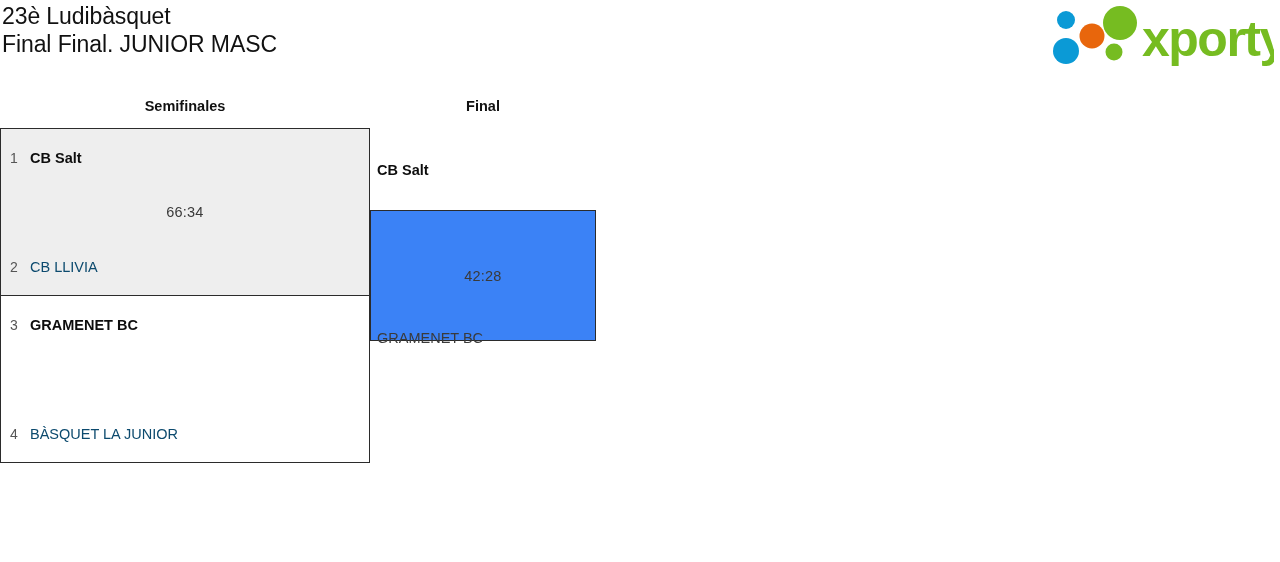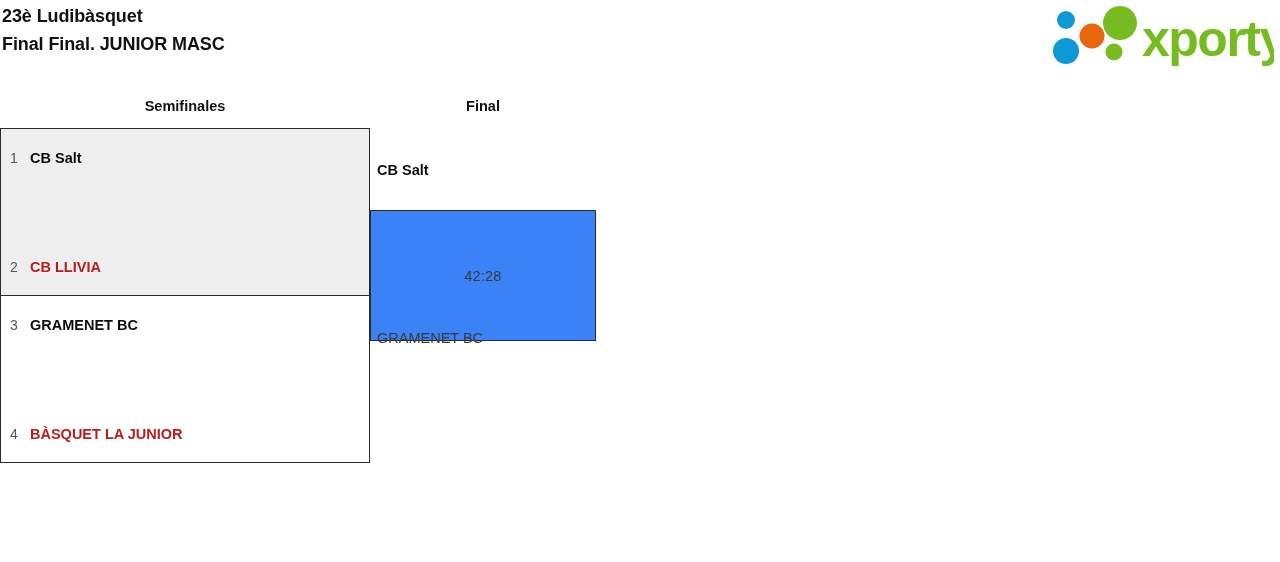--- a/index.html
+++ b/index.html
@@ -12,23 +12,23 @@
     position:relative;
   }
   .page{position:relative;width:1280px;height:562px;}
 
   
   .title-block{
     position:absolute;left:0;top:0;
     padding:2px 0 0 2px;
   }
   .title-line{
-    font-size:18px;
+    font-size:23px;
     line-height:28px;
-    font-weight:700;
+    font-weight:400;
     color:#111111;
     letter-spacing:-0.1px;
     white-space:nowrap;
   }
 
   
   .logo{
     position:absolute;
     right:6px;top:6px;
     width:226px;height:62px;
@@ -71,21 +71,21 @@
 
   .seed{
     display:inline-block;
     min-width:14px;
     color:#555555;
     font-weight:400;
     font-size:14px;
     margin-right:6px;
     text-align:left;
   }
-  .tname{font-weight:700;color:#b91c1c;}
+  .tname{font-weight:400;color:#0c4a6e;}
   .tname.win{font-weight:700;color:#0d0d0d;}
 
   .score{
     position:absolute;
     left:0;right:0;
     top:50%;
     transform:translateY(-50%);
     text-align:center;
     font-size:14.5px;
     color:#3a3a3a;
@@ -126,20 +126,21 @@
   </div>
 
   <div class="round-head r1">Final</div>
   <div class="round-head r0">Semifinales</div>
 
   <div class="match m1">
     <div class="team top">
       <span class="seed">1</span>
       <span class="tname win">CB Salt</span>
     </div>
+    <div class="score">66:34</div>
     <div class="team bottom">
       <span class="seed">2</span>
       <span class="tname">CB LLIVIA</span>
     </div>
   </div>
 
   <div class="match m2">
     <div class="team top">
       <span class="seed">3</span>
       <span class="tname win">GRAMENET BC</span>

